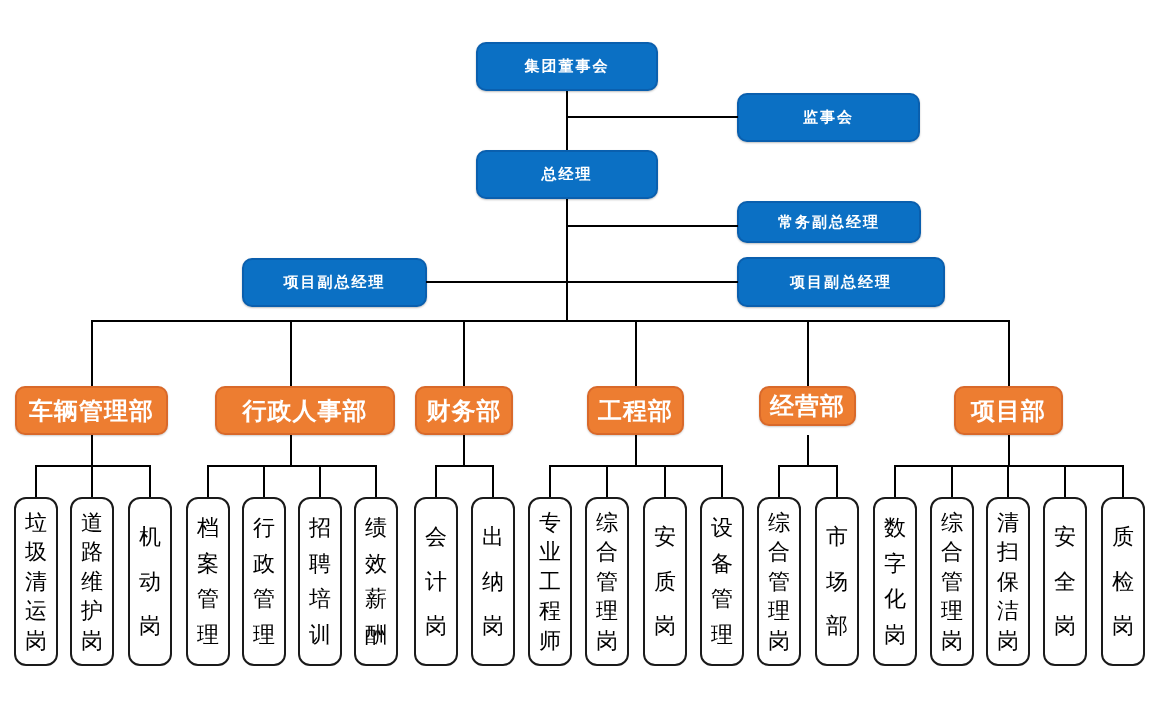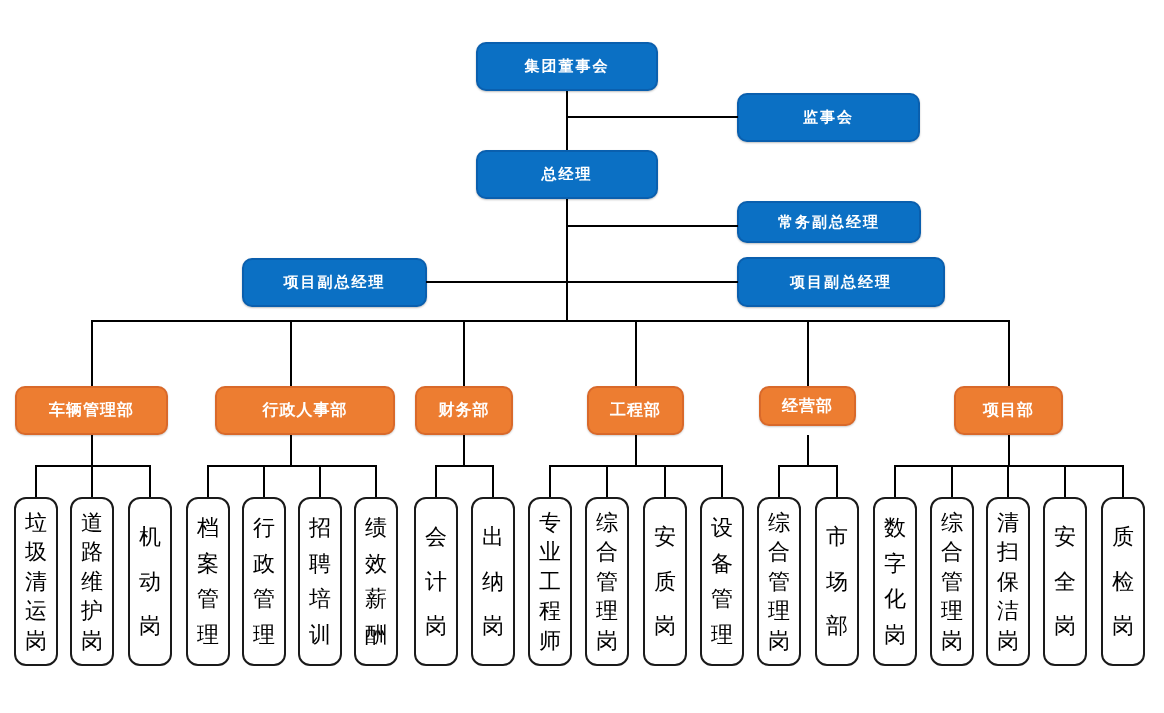--- a/index.html
+++ b/index.html
@@ -28,21 +28,21 @@
     font-weight: bold;
     font-size: 15px;
     letter-spacing: 2px;
     box-shadow: 0 1px 2px rgba(0,0,0,0.25);
   }
   .node-orange {
     background: var(--orange);
     border: 2px solid var(--orange-border);
     color: var(--node-text);
     font-weight: bold;
-    font-size: 16px;
+    font-size: 24px;
     letter-spacing: 1px;
     box-shadow: 0 1px 2px rgba(0,0,0,0.2);
   }
   .leaf {
     position: absolute;
     box-sizing: border-box;
     width: 44px;
     height: 169px;
     top: 497px;
     background: var(--leaf-bg);

